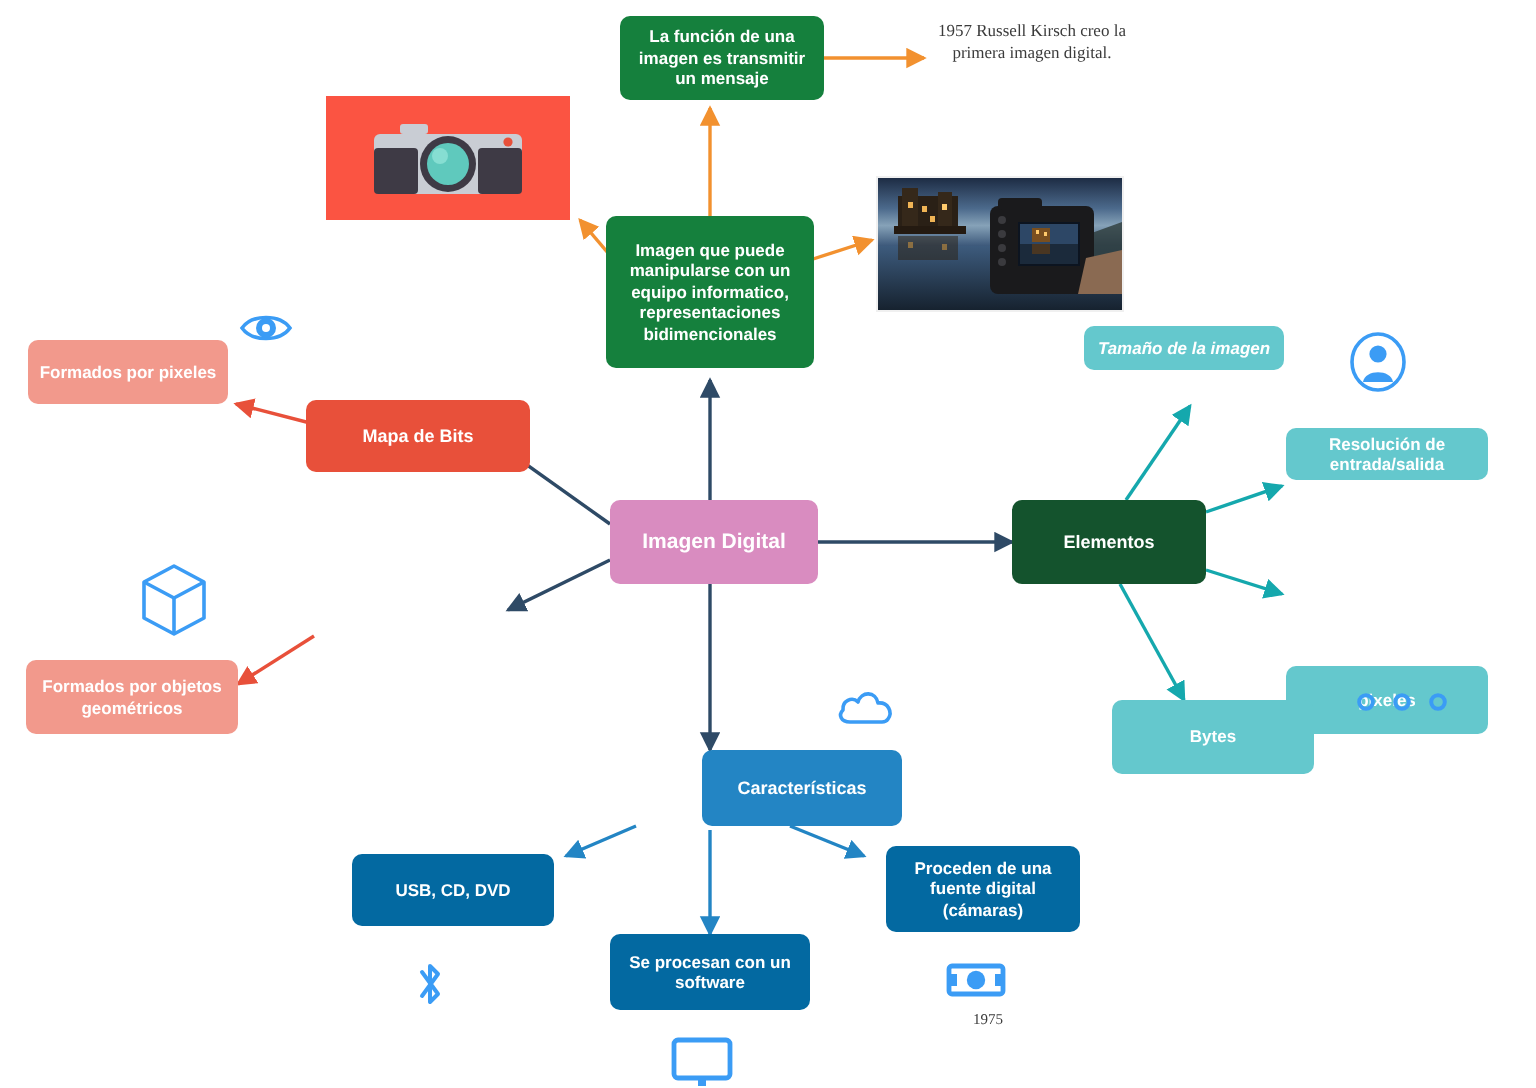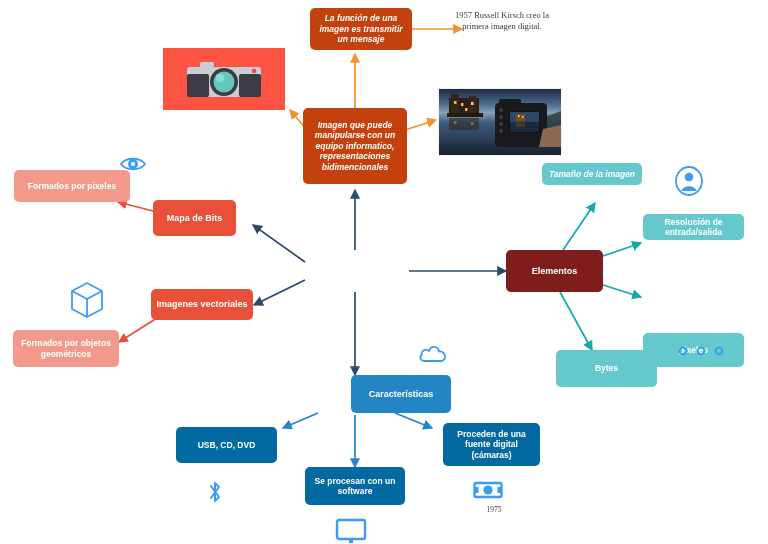--- a/index.html
+++ b/index.html
@@ -1,24 +1,24 @@
 <!DOCTYPE html>
 <html><head>
 <meta charset="utf-8">
 <style>
   html,body{margin:0;padding:0;background:#ffffff;}
   body{width:768px;height:544px;overflow:hidden;font-family:"Liberation Sans",sans-serif;position:relative;}
   #canvas{position:absolute;left:0;top:0;width:768px;height:544px;}
   svg.edges{position:absolute;left:0;top:0;width:768px;height:544px;pointer-events:none;}
   .node{position:absolute;box-sizing:border-box;border-radius:5px;display:flex;align-items:center;justify-content:center;text-align:center;color:#ffffff;font-weight:bold;line-height:1.22;padding:3px 5px;}
   .n-center{background:#d98cc0;font-size:10.5px;}
-  .n-orange{background:#c2410c;font-size:8.5px;font-style:italic;}
+  .n-orange{background:#15803d;font-size:8.5px;}
   .n-red{background:#e8503a;font-size:9px;}
   .n-salmon{background:#f2998c;font-size:8.5px;}
-  .n-tealdark{background:#7f1d1d;font-size:9px;}
+  .n-tealdark{background:#14532d;font-size:9px;}
   .n-teal{background:#64c8cd;font-size:8.5px;}
   .n-bluedark{background:#2385c4;font-size:9px;}
   .n-blue{background:#0369a1;font-size:8.5px;}
   .note{position:absolute;color:#3b3b3b;font-family:"Liberation Serif",serif;font-size:8.5px;line-height:1.3;text-align:center;}
   .caption{position:absolute;color:#3b3b3b;font-family:"Liberation Serif",serif;font-size:7.5px;text-align:center;}
   .icon{position:absolute;}
   .imgbox{position:absolute;overflow:hidden;}
   
   .cam-bg{background:#fb5442;width:100%;height:100%;position:relative;}
   .photo{position:relative;width:100%;height:100%;background:
@@ -145,37 +145,37 @@
 
         <path d="M104,40 L122,36 L122,58 L100,58 z" fill="#8a6a52"></path>
       </svg>
     </div>
   </div>
 
   <div class="node n-orange" style="left:310px;top:8px;width:102px;height:42px;">
     <span>La función de una imagen es transmitir un mensaje</span>
   </div>
 
-  <div class="note" style="left:448px;top:10px;width:108px;">1957 Russell Kirsch creo la primera imagen digital.</div>
+  <div class="note" style="left:462px;top:10px;width:108px;">1957 Russell Kirsch creo la primera imagen digital.</div>
 
   <div class="node n-orange" style="left:303px;top:108px;width:104px;height:76px;">
     <span>Imagen que puede manipularse con un equipo informatico, representaciones bidimencionales</span>
   </div>
 
-
-  <div class="node n-red" style="left:153px;top:200px;width:83px;height:36px;">
+  <div class="node n-center" style="left:305px;top:250px;width:104px;height:42px;">
+    <span>Imagen Digital</span>
+  </div>
+
+  <div class="node n-red" style="left:153px;top:200px;width:112px;height:36px;">
     <span>Mapa de Bits</span>
   </div>
-  <div class="node n-salmon" style="left:14px;top:170px;width:116px;height:32px;text-align:right;">
+  <div class="node n-salmon" style="left:14px;top:170px;width:100px;height:32px;text-align:right;">
     <span>Formados por pixeles</span>
   </div>
 
-  <div class="node n-red" style="left:151px;top:289px;width:102px;height:31px;">
-    <span>Imagenes vectoriales</span>
-  </div>
   <div class="node n-salmon" style="left:13px;top:330px;width:106px;height:37px;">
     <span>Formados por objetos geométricos</span>
   </div>
 
   <div class="node n-tealdark" style="left:506px;top:250px;width:97px;height:42px;">
     <span>Elementos</span>
   </div>
   <div class="node n-teal" style="left:542px;top:163px;width:100px;height:22px;font-style:italic;">
     <span>Tamaño de la imagen</span>
   </div>

